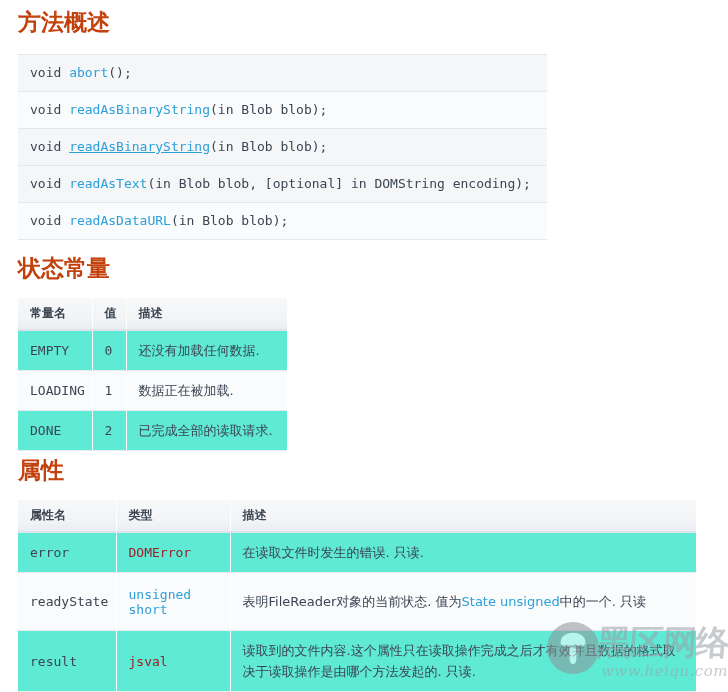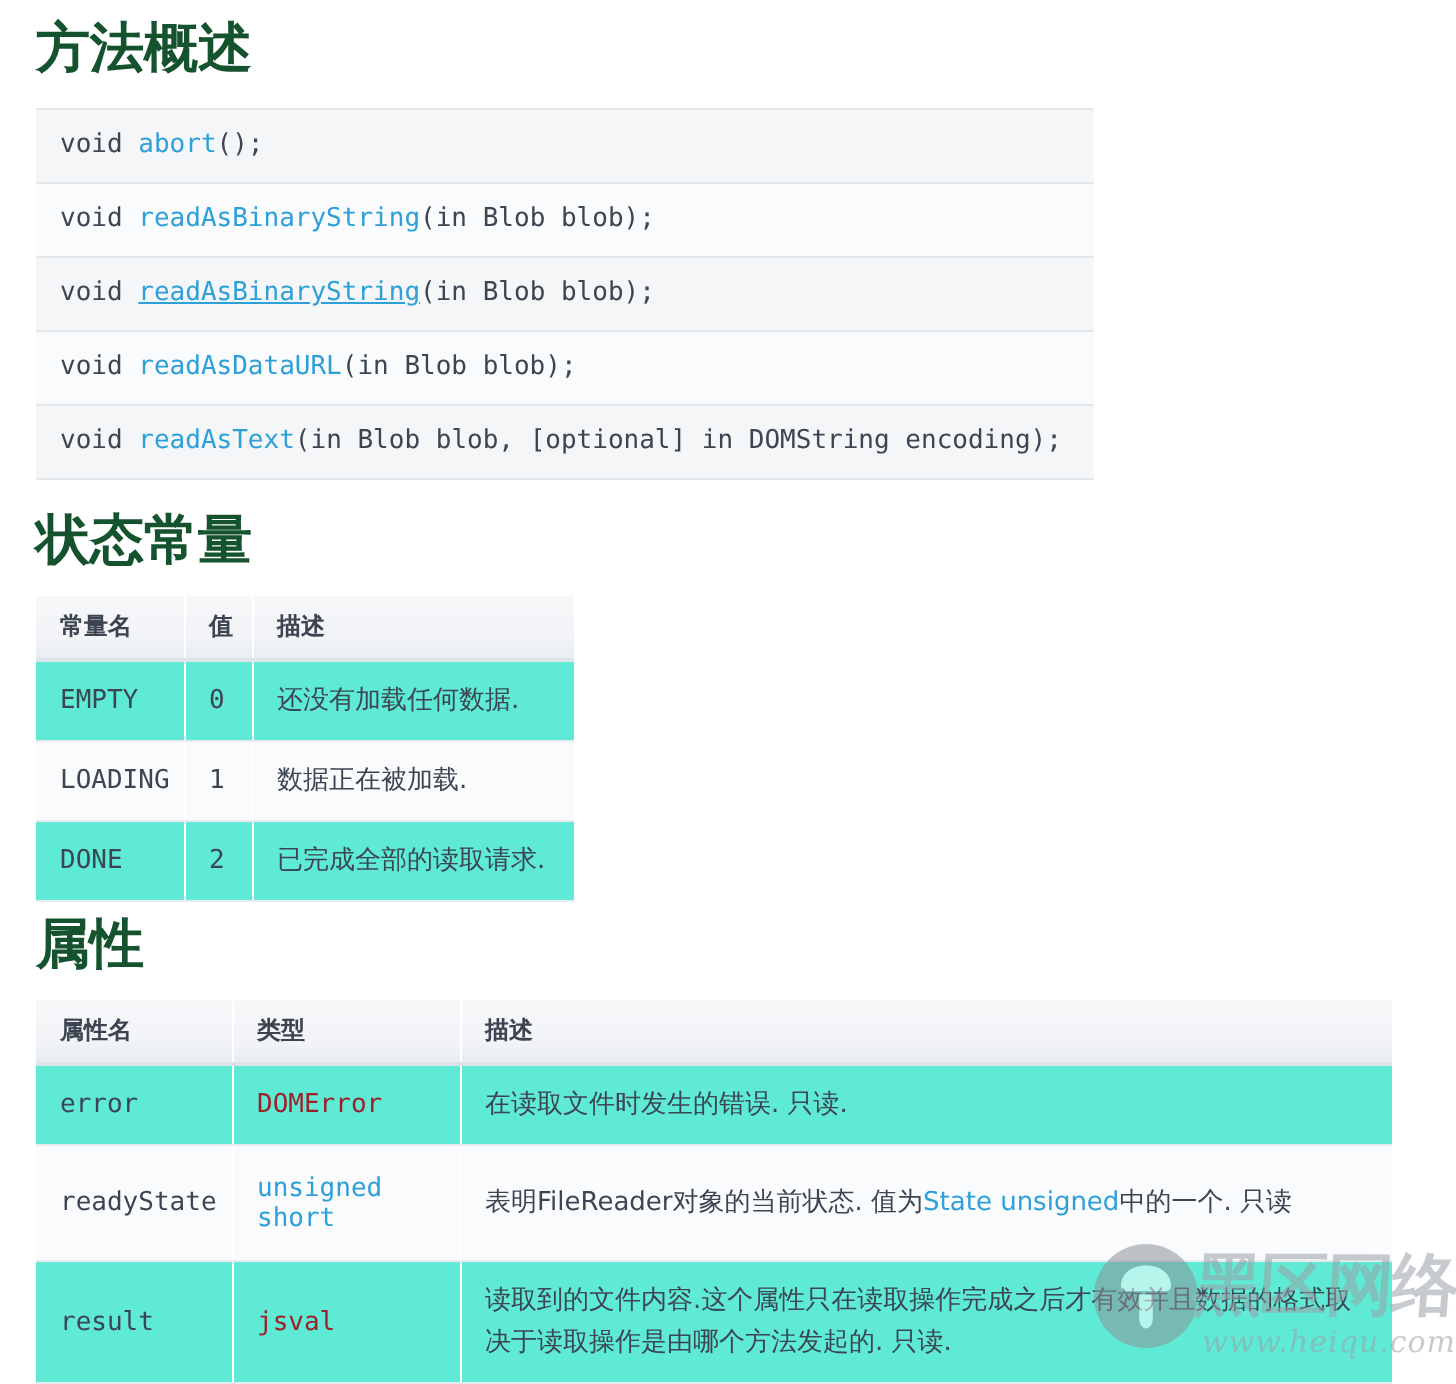--- a/index.html
+++ b/index.html
@@ -19,24 +19,24 @@
     position: relative;
     width: 728px;
     height: 692px;
     box-sizing: border-box;
     padding: 0;
   }
 
   
   h2.section-title {
     font-family: Liberation Sans, sans-serif;
-    font-size: 27px;
+    font-size: 23px;
     line-height: 1.1;
     font-weight: bold;
-    color: #14532d;
+    color: #c2410c;
     margin: 0;
     padding: 0;
     letter-spacing: 0px;
   }
   .sec-methods { position: absolute; left: 18px; top: 10px; }
   .sec-states  { position: absolute; left: 18px; top: 256px; }
   .sec-props   { position: absolute; left: 18px; top: 458px; }
 
   
   .code-block {
@@ -187,25 +187,25 @@
   <div class="code-block" id="methods-block">
     <div class="code-line">
       <span>void </span><span class="lnk">abort</span><span>();</span>
     </div>
     <div class="code-line alt">
       <span>void </span><span class="lnk">readAsBinaryString</span><span>(in Blob blob);</span>
     </div>
     <div class="code-line">
       <span>void </span><span class="lnk u">readAsBinaryString</span><span>(in Blob blob);</span>
     </div>
+    <div class="code-line">
+      <span>void </span><span class="lnk">readAsText</span><span>(in Blob blob, [optional] in DOMString encoding);</span>
+    </div>
     <div class="code-line alt">
       <span>void </span><span class="lnk">readAsDataURL</span><span>(in Blob blob);</span>
-    </div>
-    <div class="code-line">
-      <span>void </span><span class="lnk">readAsText</span><span>(in Blob blob, [optional] in DOMString encoding);</span>
     </div>
   </div>
 
   <h2 class="section-title sec-states">状态常量</h2>
 
   <table class="doc-table" id="states-table">
     <colgroup>
         <col class="c1">
         <col class="c2">
         <col class="c3">

